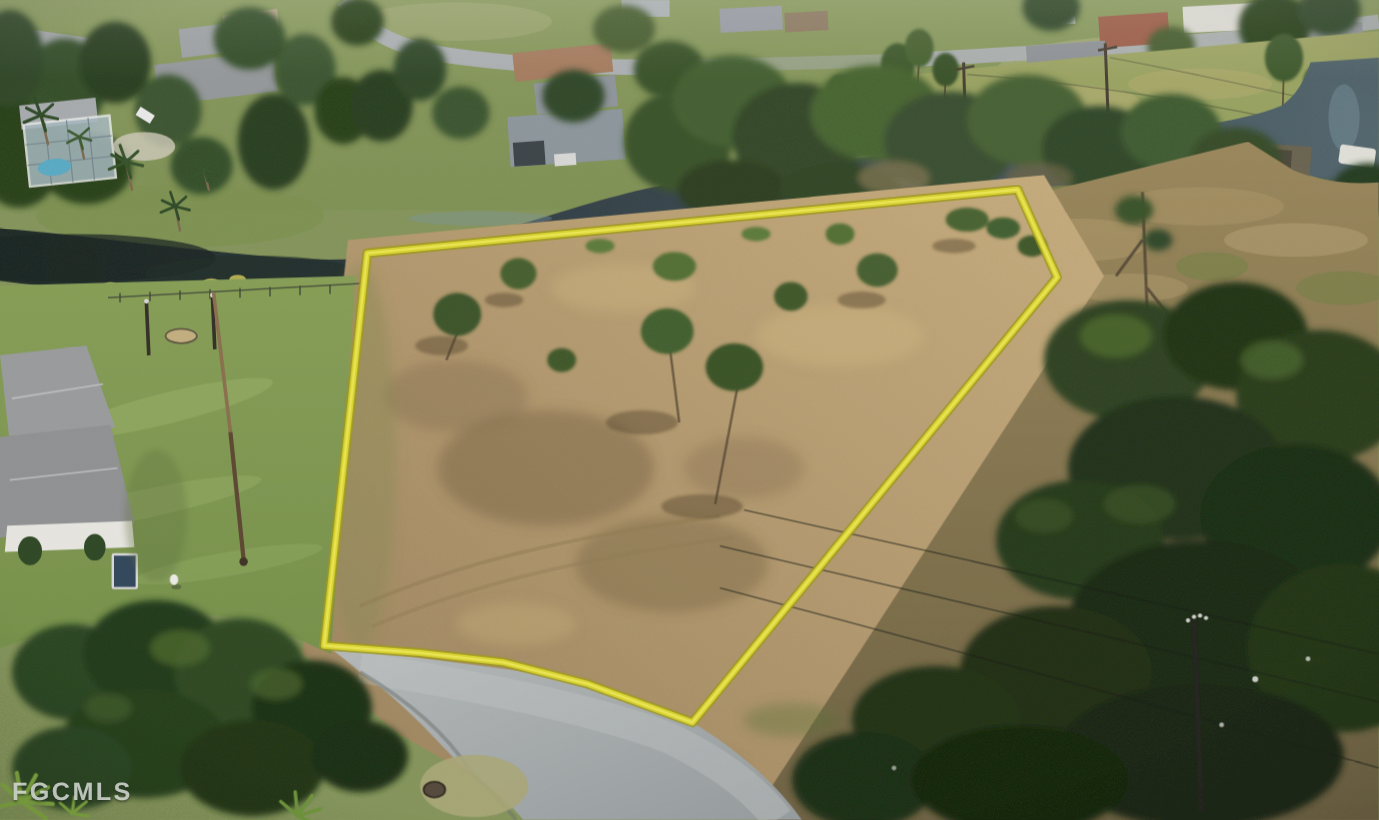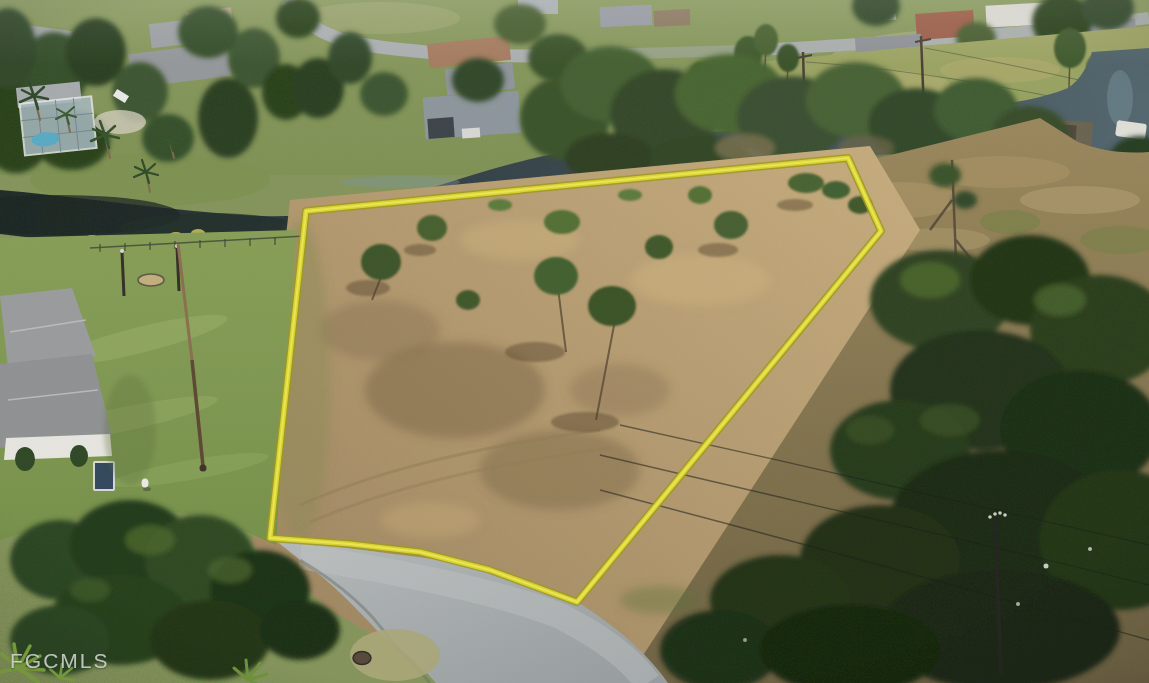--- a/index.html
+++ b/index.html
@@ -1,20 +1,20 @@
 <!DOCTYPE html>
 <html><head>
 <meta charset="utf-8">
 <style>
   html,body{margin:0;padding:0;background:#1a1a1a;}
   .stage{position:relative;width:1149px;height:683px;overflow:hidden;background:#84945b;font-family:"Liberation Sans",sans-serif;}
   .stage svg{position:absolute;left:0;top:0;display:block;}
   .watermark{
     position:absolute;left:10px;bottom:10px;
-    font-size:21px;font-weight:400;letter-spacing:2px;
+    font-size:21px;font-weight:700;letter-spacing:2px;
     color:rgba(222,226,221,.82);
     text-shadow:0 1px 2px rgba(35,45,35,.55);
     user-select:none;pointer-events:none;
   }
   .ylo{fill:none;stroke:#9e991d;stroke-width:8;stroke-linejoin:round;stroke-linecap:round;opacity:.85}
   .ylm{fill:none;stroke-width:5;stroke-linejoin:round;stroke-linecap:round}
   .yli{fill:none;stroke:#f2ee63;stroke-width:2;stroke-linejoin:round;opacity:.7}
   .wire{fill:none;stroke:rgba(28,32,26,.55);stroke-width:1.3}
   .wire2{fill:none;stroke:rgba(40,44,40,.38);stroke-width:1}
 </style>

